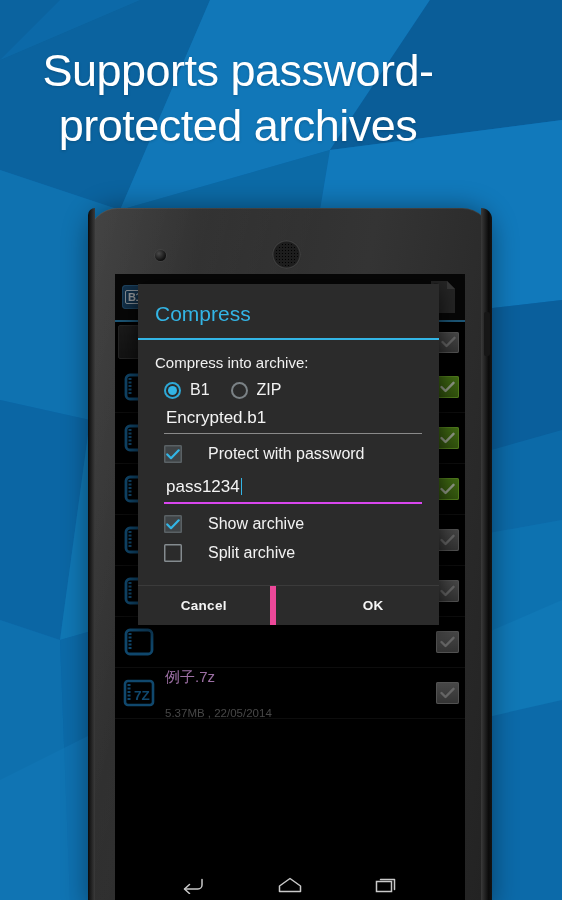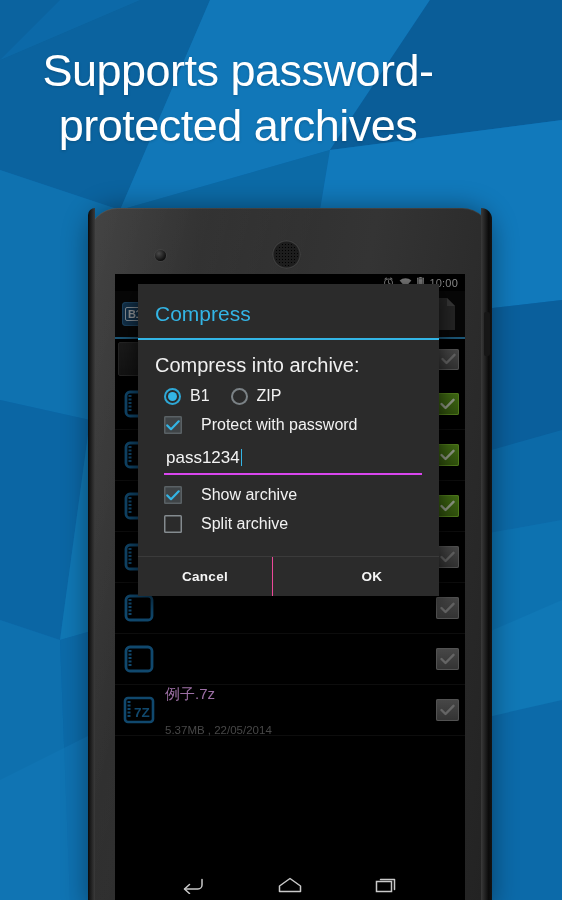--- a/index.html
+++ b/index.html
@@ -158,58 +158,58 @@
     position:absolute; left:23px; top:10px; width:301px;
     background:#2b2b2b;
     box-shadow:0 5px 22px rgba(0,0,0,.75);
   }
   .dialog-title{
     padding:18px 19px 12px 17px;
     color:#33b5e5; font-size:21px; font-weight:400;
   }
   .dialog-divider{ height:2px; background:#33b5e5; }
   .dialog-body{ padding:14px 17px 12px 17px; }
-  .field-label{ color:#f0f0f0; font-size:20px; margin-bottom:10px; }
+  .field-label{ color:#f0f0f0; font-size:15px; margin-bottom:10px; }
 
   .radio-row{ display:flex; align-items:center; gap:9px; padding-left:9px; margin-bottom:6px; }
   .radio{ width:17px; height:17px; border-radius:50%; flex:none; box-shadow:inset 0 0 0 2px #7b8286; background:transparent; position:relative; }
   .radio.on{ box-shadow:inset 0 0 0 2px #2ea8d6; }
   .radio.on::after{ content:""; position:absolute; left:4px; top:4px; width:9px; height:9px; border-radius:50%; background:#33b5e5; }
   .radio-lbl{ color:#f2f2f2; font-size:16px; margin-right:12px; }
 
   .txtfield{
     margin:6px 0 4px 9px; padding:3px 2px 5px 2px;
     color:#f4f4f4; font-size:17px;
     border-bottom:1px solid #8a8a8a;
     position:relative;
   }
   .txtfield.focused{ border-bottom:2px solid #d946ef; }
   .caret{
     display:inline-block; width:1.5px; height:17px; background:#33b5e5;
     vertical-align:-3px; margin-left:1px;
   }
 
-  .check-row{ display:flex; align-items:center; gap:19px; padding-left:9px; margin:11px 0; }
+  .check-row{ display:flex; align-items:center; gap:26px; padding-left:9px; margin:11px 0; }
   .cbx{
     width:18px; height:18px; flex:none; border-radius:1.5px;
     display:flex; align-items:center; justify-content:center;
   }
   .cbx.on{ background:#3f4447; box-shadow:inset 0 0 0 1.5px #5a6165; }
   .cbx.off{ background:transparent; box-shadow:inset 0 0 0 1.5px #848b8f; }
   .cbx svg{ display:block; }
   .check-lbl{ color:#f2f2f2; font-size:16px; }
 
   .dialog-actions{
     display:flex; border-top:1px solid #3b3b3b; height:40px;
   }
   .dlg-btn{
     flex:1; display:flex; align-items:center; justify-content:center;
     color:#f5f5f5; font-size:13.5px; font-weight:700; letter-spacing:.3px;
   }
-  .dlg-btn + .dlg-btn{ border-left:1px solid #ec4899;padding-left:32px; }
+  .dlg-btn + .dlg-btn{ border-left:6px solid #ec4899;padding-left:32px; }
 </style>
 </head>
 <body>
 
 <div id="promo-bg">
   <svg viewBox="0 0 562 900" preserveAspectRatio="none">
     <rect width="562" height="900" fill="#0d6aad"></rect>
     <polygon points="0,0 210,0 120,210 0,170" fill="#0b639f"></polygon>
     <polygon points="210,0 430,0 330,150 120,210" fill="#1177b8"></polygon>
     <polygon points="430,0 562,0 562,120 330,150" fill="#0a5d98"></polygon>
@@ -237,36 +237,20 @@
 <div class="phone">
   <div class="phone-bezel-sheen"></div>
   <div class="phone-edge-left"></div>
   <div class="phone-edge-right"></div>
   <div class="side-button"></div>
   <div class="camera"></div>
   <div class="speaker"></div>
 
   <div class="screen">
 
-    <div class="statusbar">
-      <svg class="ico" width="11" height="11" viewBox="0 0 11 11">
-        <circle cx="5.5" cy="6" r="4" fill="none" stroke="#c8c8c8" stroke-width="1.1"></circle>
-        <path d="M5.5 3.6V6l1.7 1" stroke="#c8c8c8" stroke-width="1.1" fill="none" stroke-linecap="round"></path>
-        <path d="M2 2.2 3.4 1M9 2.2 7.6 1" stroke="#c8c8c8" stroke-width="1.1" stroke-linecap="round"></path>
-      </svg>
-      <svg class="ico" width="13" height="11" viewBox="0 0 13 11">
-        <path d="M6.5 10.2 0.6 3.4A9 9 0 0 1 12.4 3.4Z" fill="#c8c8c8"></path>
-      </svg>
-      <svg class="ico" width="7" height="11" viewBox="0 0 7 11">
-        <rect x="2.3" y="0" width="2.4" height="1.2" fill="#c8c8c8"></rect>
-        <rect x="0.4" y="1.2" width="6.2" height="9.4" fill="none" stroke="#c8c8c8" stroke-width="0.9"></rect>
-        <rect x="1.3" y="2.1" width="4.4" height="7.6" fill="#c8c8c8"></rect>
-      </svg>
-      <span class="clock">10:00</span>
-    </div>
 
     <div class="actionbar">
       <div class="b1-logo">
         <span>B1</span>
       </div>
       <div class="actionbar-title">Select multiple files</div>
       <svg class="zipfile-icon" viewBox="0 0 28 34">
         <path d="M3 1h16l8 8v24H3z" fill="#3a3a3a"></path>
         <path d="M19 1l8 8h-8z" fill="#555"></path>
         <rect x="5.5" y="3" width="4.5" height="27" rx="1" fill="#2d2d2d"></rect>
@@ -447,20 +431,23 @@
       <div class="dialog-body">
         <div class="field-label">Compress into archive:</div>
 
         <div class="radio-row">
           <div class="radio on"></div>
           <div class="radio-lbl">B1</div>
           <div class="radio"></div>
           <div class="radio-lbl">ZIP</div>
         </div>
 
+        <div class="txtfield">
+          <span>Encrypted.b1</span>
+        </div>
 
         <div class="check-row">
           <div class="cbx on">
             <svg width="14" height="11" viewBox="0 0 14 11">
               <path d="M1.3 5.4 5 9.2 12.7 1.3" fill="none" stroke="#33b5e5" stroke-width="2.2" stroke-linecap="round" stroke-linejoin="round"></path>
             </svg>
           </div>
           <div class="check-lbl">Protect with password</div>
         </div>
 

